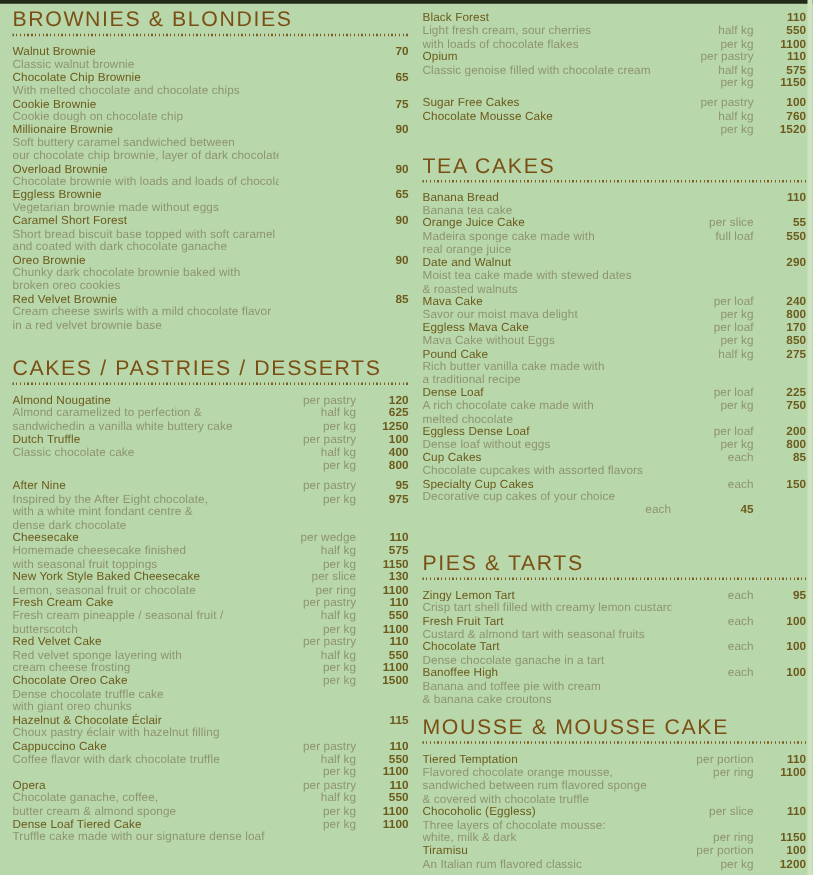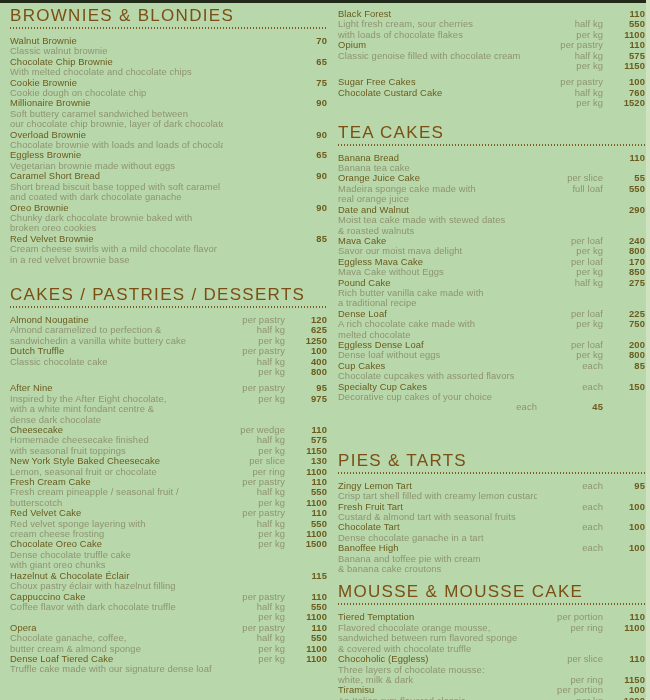--- a/index.html
+++ b/index.html
@@ -28,21 +28,21 @@
     line-height:10.4px;font-size:9.4px;letter-spacing:0.1px;white-space:nowrap;
   }
   .col-right .row{grid-template-columns:1fr 66px 42px;}
   .name{font-weight:normal;color:#6c5b1d;overflow:hidden;}
   .desc{color:#8e9470;overflow:hidden;}
   .unit{color:#8e9470;text-align:right;}
   .price{font-weight:bold;color:#6c5b1d;text-align:right;}
   .item.gap{margin-top:6px;}
   [data-name="section-cakes-pastries-desserts"]{margin-top:20px;}
   [data-name="section-tea-cakes"]{margin-top:14px;}
-  [data-name="section-pies-tarts"]{margin-top:38px;}
+  [data-name="section-pies-tarts"]{margin-top:28px;}
   [data-name="section-mousse-mousse-cake"]{margin-top:8px;}
 </style>
 </head>
 <body>
 
 <div class="top-bar" data-name="top-border"></div>
 <div class="menu" data-name="menu-page">
   <div class="col col-left" data-name="menu-column-left">
       <div class="section" data-name="section-brownies-blondies">
         <div class="section-title" data-name="section-title">BROWNIES &amp; BLONDIES</div>
@@ -119,21 +119,21 @@
             <span class="price" data-name="price-value">65</span>
           </div>
           <div class="row" data-name="menu-item-row">
             <span class="desc" data-name="menu-item-desc">Vegetarian brownie made without eggs</span>
             <span class="unit" data-name="price-unit"></span>
             <span class="price" data-name="price-value"></span>
           </div>
         </div>
         <div class="item" data-name="menu-item">
           <div class="row" data-name="menu-item-row">
-            <span class="name" data-name="menu-item-name">Caramel Short Bread</span>
+            <span class="name" data-name="menu-item-name">Caramel Short Forest</span>
             <span class="unit" data-name="price-unit"></span>
             <span class="price" data-name="price-value">90</span>
           </div>
           <div class="row" data-name="menu-item-row">
             <span class="desc" data-name="menu-item-desc">Short bread biscuit base topped with soft caramel filling</span>
             <span class="unit" data-name="price-unit"></span>
             <span class="price" data-name="price-value"></span>
           </div>
           <div class="row" data-name="menu-item-row">
             <span class="desc" data-name="menu-item-desc">and coated with dark chocolate ganache</span>
@@ -413,21 +413,21 @@
         </div>
         <div class="item gap" data-name="menu-item">
           <div class="row" data-name="menu-item-row">
             <span class="name" data-name="menu-item-name">Sugar Free Cakes</span>
             <span class="unit" data-name="price-unit">per pastry</span>
             <span class="price" data-name="price-value">100</span>
           </div>
         </div>
         <div class="item" data-name="menu-item">
           <div class="row" data-name="menu-item-row">
-            <span class="name" data-name="menu-item-name">Chocolate Custard Cake</span>
+            <span class="name" data-name="menu-item-name">Chocolate Mousse Cake</span>
             <span class="unit" data-name="price-unit">half kg</span>
             <span class="price" data-name="price-value">760</span>
           </div>
           <div class="row" data-name="menu-item-row">
             <span class="desc" data-name="menu-item-desc"></span>
             <span class="unit" data-name="price-unit">per kg</span>
             <span class="price" data-name="price-value">1520</span>
           </div>
         </div>
       </div>

